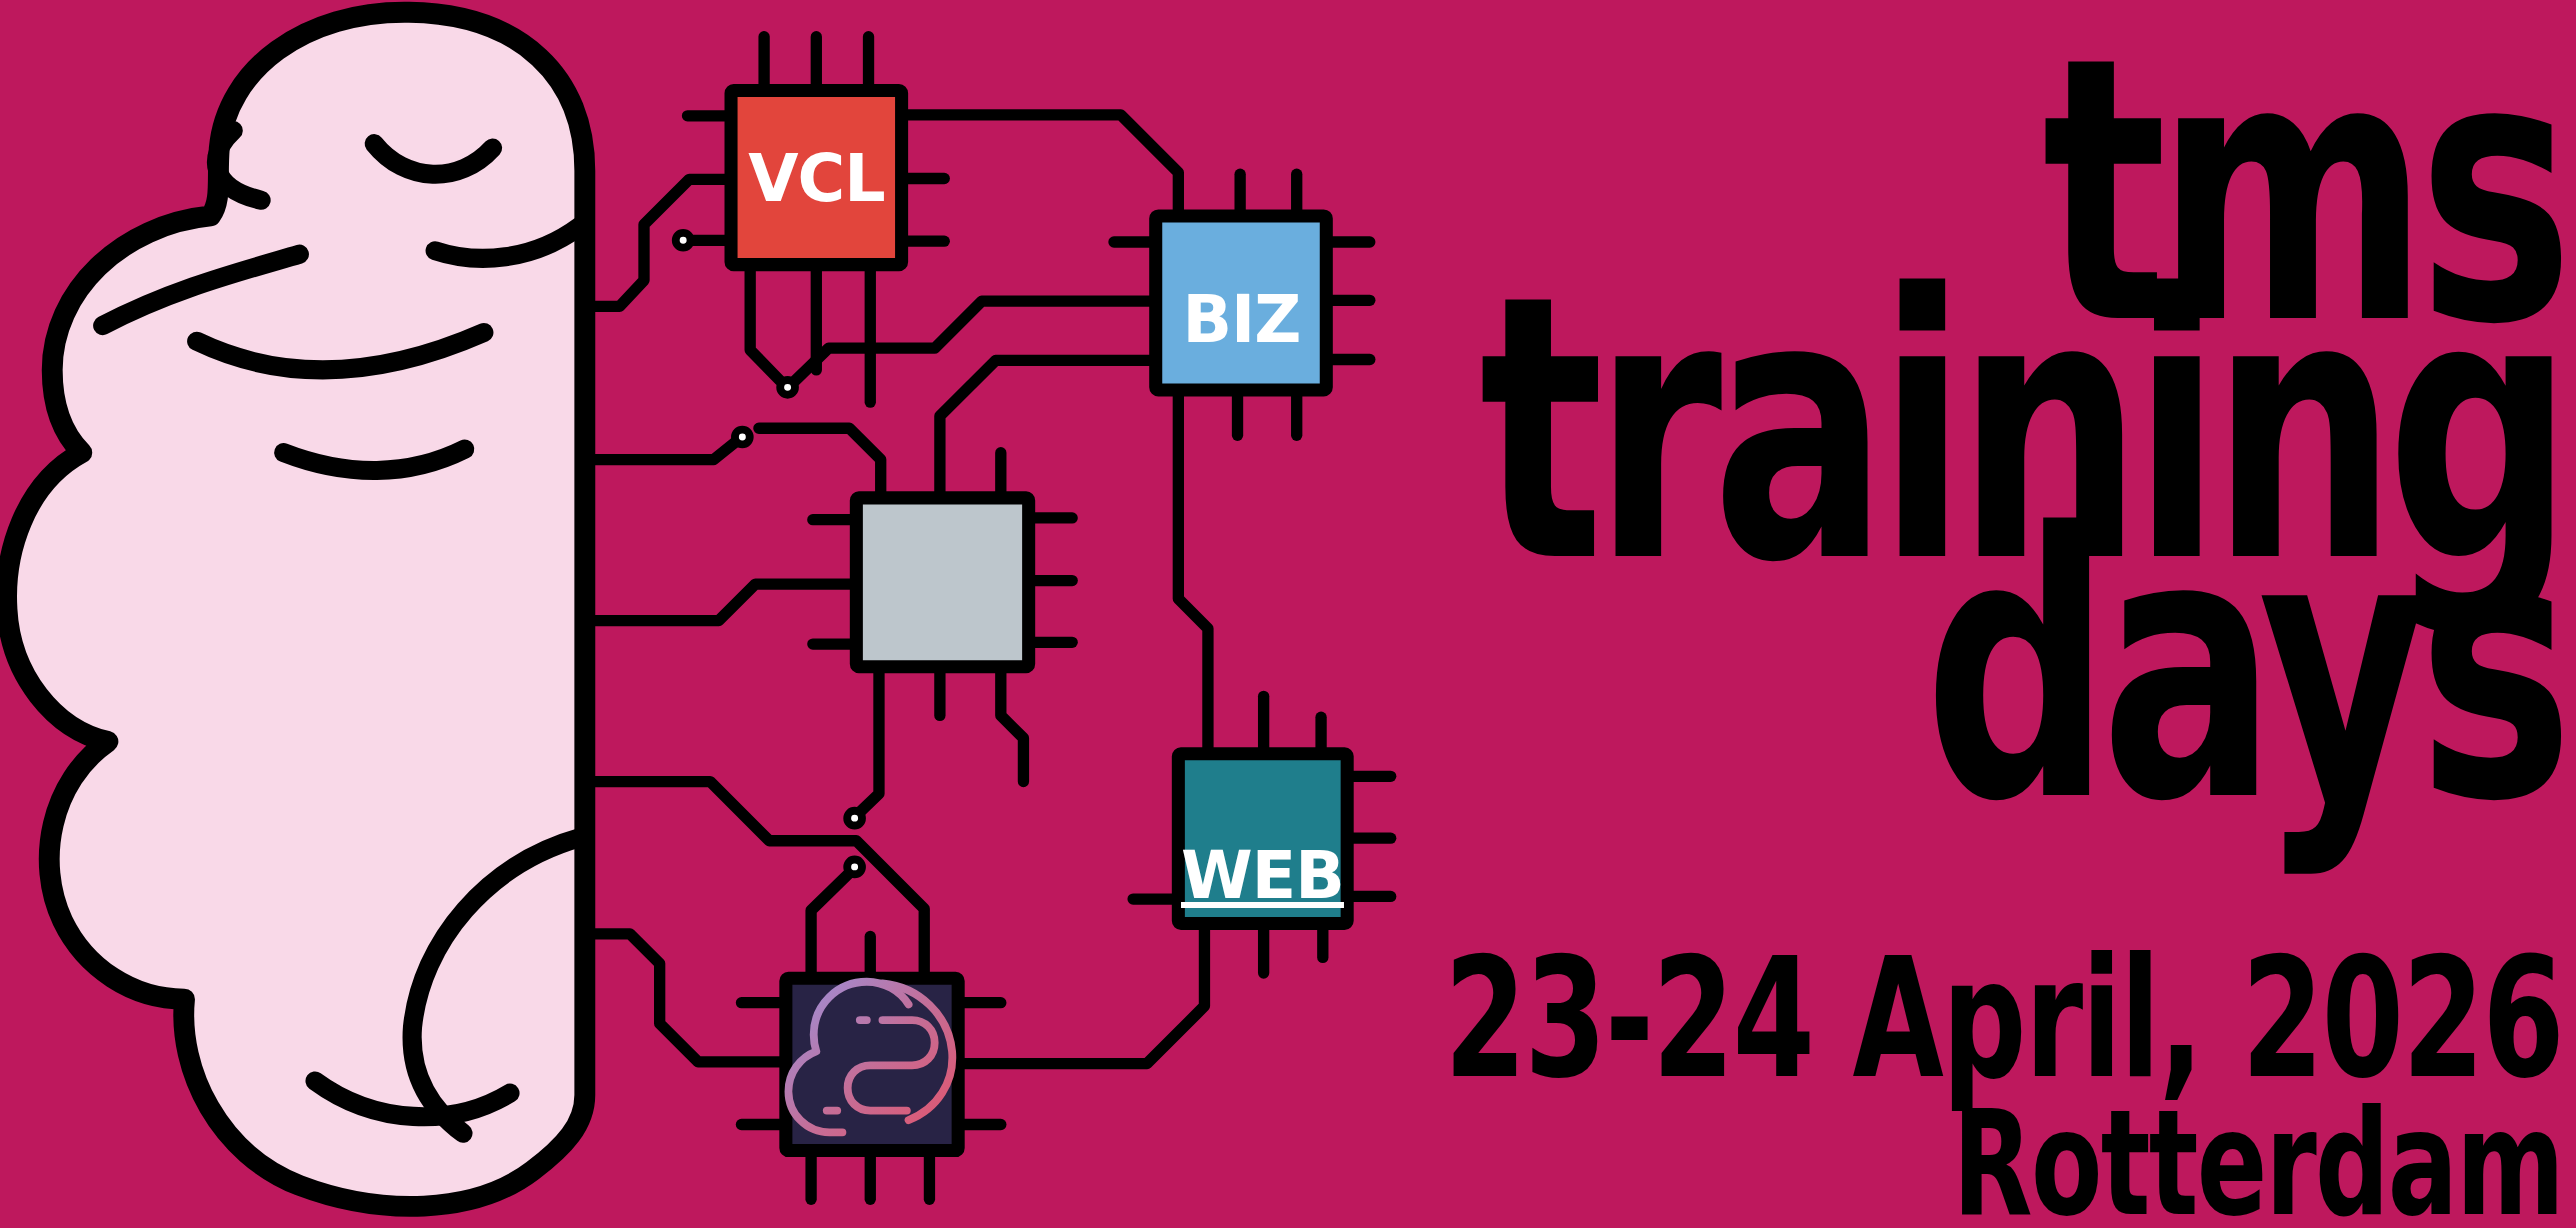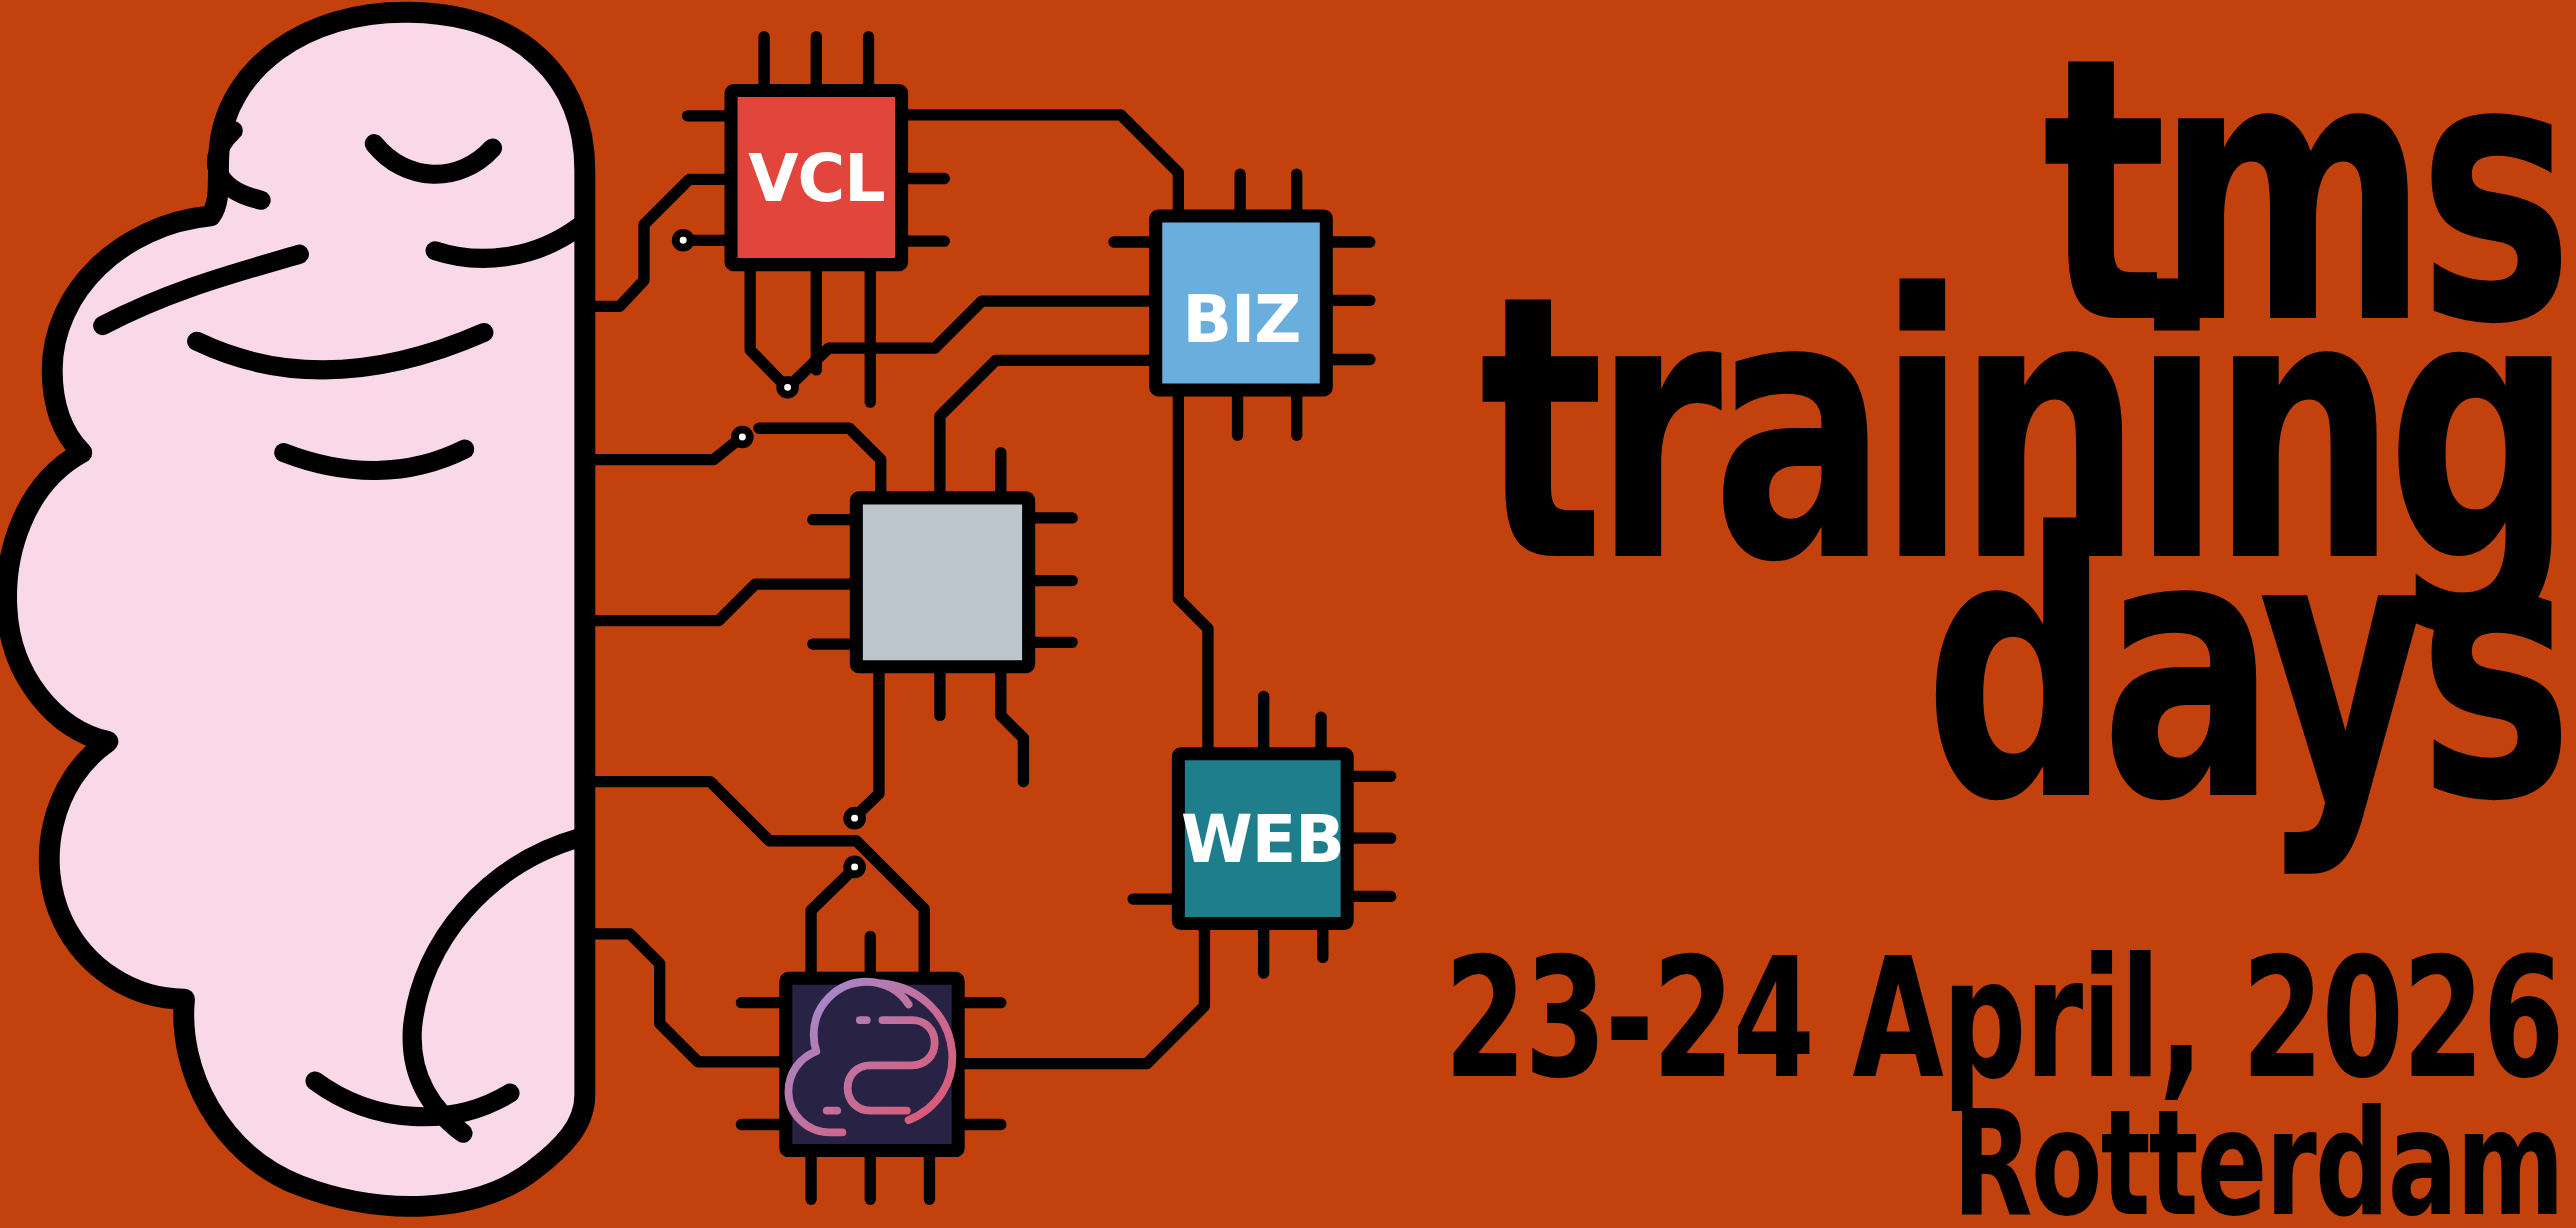--- a/index.html
+++ b/index.html
@@ -1,19 +1,19 @@
 <!DOCTYPE html>
 <html style="font-size:14px"><head>
 <meta charset="utf-8">
 <style>
   html,body{margin:0;padding:0;background:#ffffff;}
   #canvas{
     position:relative;
     width:2576px;height:1229px;
-    background:#c2410c;
+    background:#be185d;
     overflow:hidden;
     font-family:"DejaVu Sans","Liberation Sans",sans-serif;
   }
   #artwork{position:absolute;left:0;top:0;}
   .chip-label{
     position:absolute;
     display:flex;align-items:center;justify-content:center;
     color:#ffffff;font-weight:bold;font-size:65px;letter-spacing:-0.9px;
     pointer-events:none;
   }
@@ -157,21 +157,21 @@
       <path d="M1014 1130 C1056 1134 1090 1166 1094 1208 C1097 1243 1077 1274 1044 1287"></path>
       <path d="M1014 1172 H1048 C1063 1172 1074 1183 1074 1198 C1074 1213 1063 1224 1048 1224
                H1000 C985 1224 974 1235 974 1250 C974 1265 985 1276 1000 1276 H1042"></path>
       <path d="M988 1172 H996"></path>
       <path d="M950 1276 H962"></path>
     </g>
   </svg>
 
   <div class="chip-label" style="left:731px;top:91px;width:171px;height:174px;">VCL</div>
   <div class="chip-label" style="left:1156px;top:232px;width:171px;height:174px;">BIZ</div>
-  <div class="chip-label" style="left:1178px;top:754px;width:169px;height:170px;">WEB</div>
+  <div class="chip-label" style="left:1178px;top:790px;width:169px;height:170px;text-decoration:underline;">WEB</div>
 
   <div id="line-tms" class="logo-line logo-big">tms</div>
   <div id="line-training" class="logo-line logo-big">training</div>
   <div id="line-days" class="logo-line logo-big">days</div>
   <div id="line-date" class="logo-line logo-small">23-24 April, 2026</div>
   <div id="line-location" class="logo-line logo-loc">Rotterdam</div>
 
 </div>
 
 

